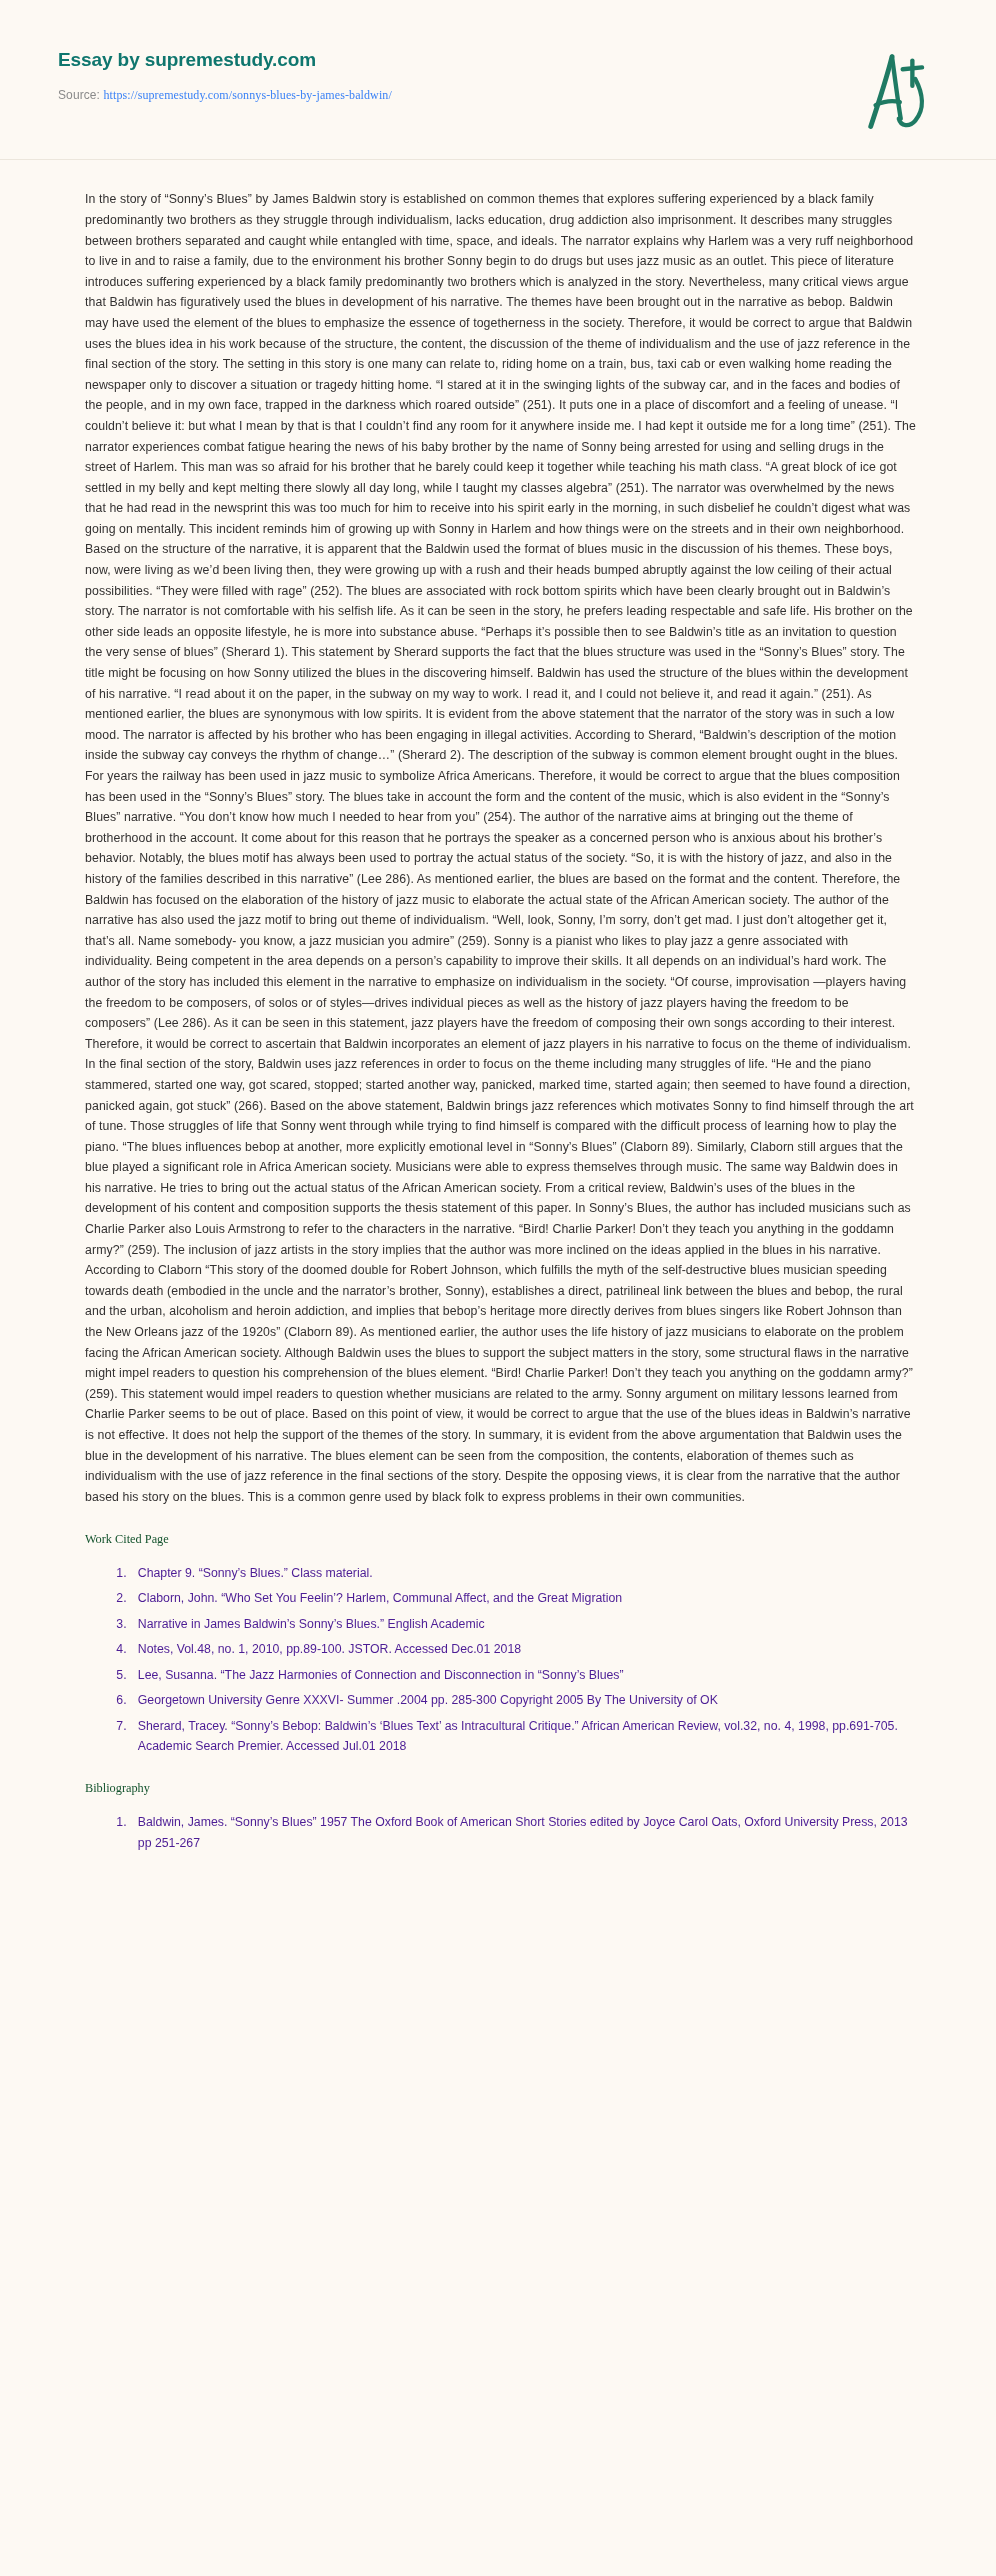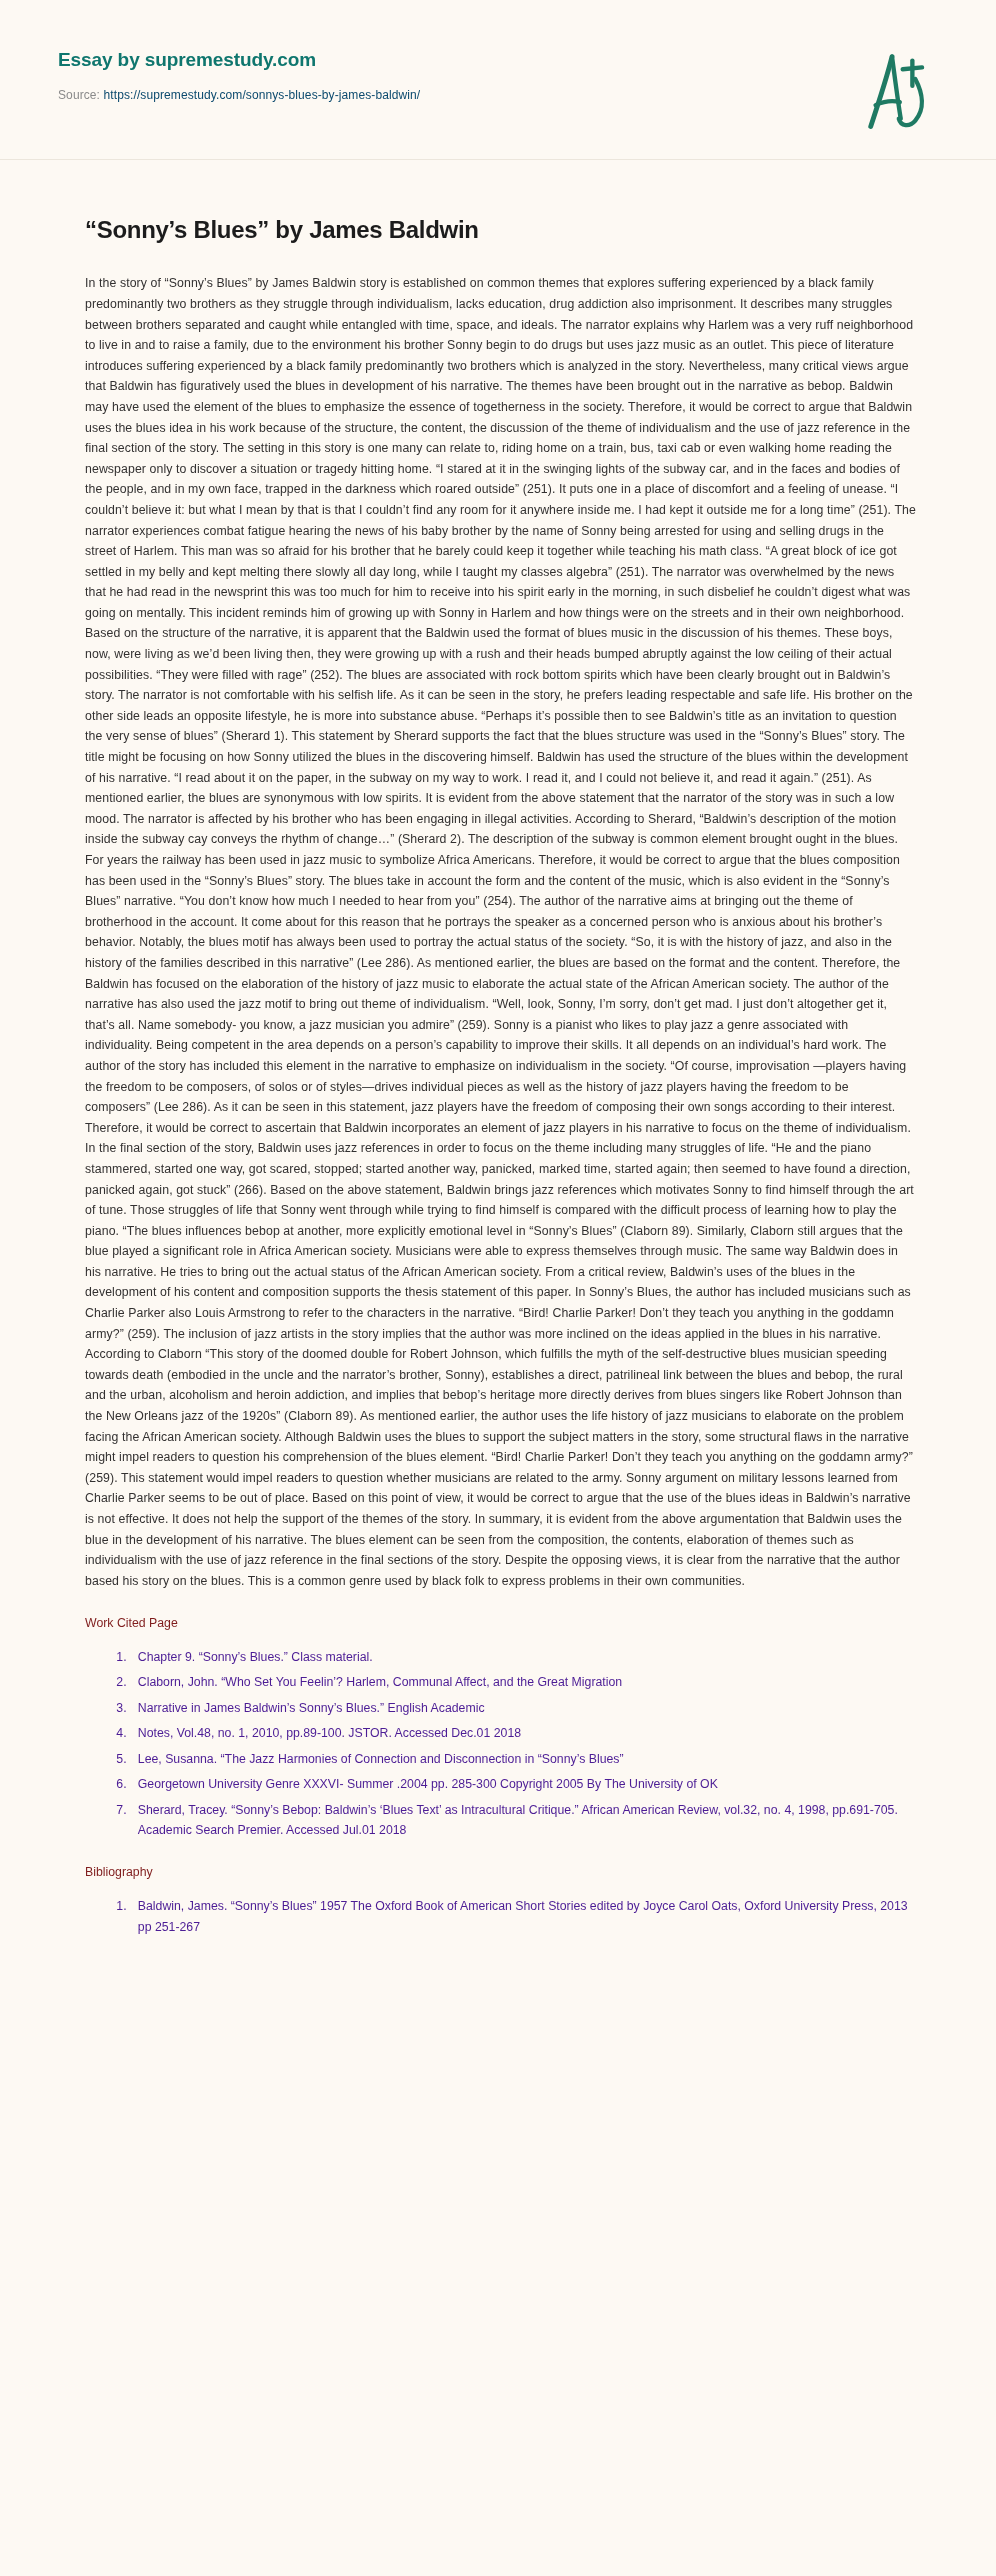--- a/index.html
+++ b/index.html
@@ -37,22 +37,23 @@
     margin: 0;
     padding-top: 4.9px;
   }
   .source-line {
     margin-top: 17.5px;
     font-size: 12px;
     color: #8a8a8a;
     letter-spacing: 0.1px;
   }
   .source-link {
-    color: #0c4a6e;
+    color: #3b82f6;
     text-decoration: none;
+    font-family: Liberation Serif, serif;
   }
   .logo {
     position: absolute;
     right: 70px;
     top: 47px;
     width: 68px;
     height: 93px;
   }
   
   .divider {
@@ -79,23 +80,24 @@
     font-size: 12.3px;
     line-height: 20.6px;
     color: #333131;
     margin: 0 0 15.6px 0;
     text-align: left;
     letter-spacing: 0.1px;
   }
   h2.section-head {
     font-size: 12.3px;
     font-weight: normal;
-    color: #7f1d1d;
+    color: #14532d;
     margin: 21.4px 0 13.6px 0;
     line-height: 20.4px;
+    font-family: Liberation Serif, serif;
   }
   ol.ref-list {
     margin: 0 0 0 0;
     padding-left: 45px;
     font-size: 12.3px;
     line-height: 20.6px;
     color: #4c1d95;
   }
   ol.ref-list li {
     margin: 0 0 4.9px 0;
@@ -126,21 +128,20 @@
         <path d="M45 23 L65 21" stroke-width="4.5"></path>
 
         <path d="M58 33 C66 48, 68 64, 58 76 C52 83, 43 82, 41 74" stroke-width="4.5"></path>
       </g>
     </svg>
   </div>
 
   <hr class="divider">
 
   <div class="article">
-    <h1 class="doc-title">“Sonny’s Blues” by James Baldwin</h1>
 
     <div class="body-wrap">
       <p class="body-text">In the story of “Sonny’s Blues” by James Baldwin story is established on common themes that explores suffering experienced by a black family predominantly two brothers as they struggle through individualism, lacks education, drug addiction also imprisonment. It describes many struggles between brothers separated and caught while entangled with time, space, and ideals. The narrator explains why Harlem was a very ruff neighborhood to live in and to raise a family, due to the environment his brother Sonny begin to do drugs but uses jazz music as an outlet. This piece of literature introduces suffering experienced by a black family predominantly two brothers which is analyzed in the story. Nevertheless, many critical views argue that Baldwin has figuratively used the blues in development of his narrative. The themes have been brought out in the narrative as bebop. Baldwin may have used the element of the blues to emphasize the essence of togetherness in the society. Therefore, it would be correct to argue that Baldwin uses the blues idea in his work because of the structure, the content, the discussion of the theme of individualism and the use of jazz reference in the final section of the story. The setting in this story is one many can relate to, riding home on a train, bus, taxi cab or even walking home reading the newspaper only to discover a situation or tragedy hitting home. “I stared at it in the swinging lights of the subway car, and in the faces and bodies of the people, and in my own face, trapped in the darkness which roared outside” (251). It puts one in a place of discomfort and a feeling of unease. “I couldn’t believe it: but what I mean by that is that I couldn’t find any room for it anywhere inside me. I had kept it outside me for a long time” (251). The narrator experiences combat fatigue hearing the news of his baby brother by the name of Sonny being arrested for using and selling drugs in the street of Harlem. This man was so afraid for his brother that he barely could keep it together while teaching his math class. “A great block of ice got settled in my belly and kept melting there slowly all day long, while I taught my classes algebra” (251). The narrator was overwhelmed by the news that he had read in the newsprint this was too much for him to receive into his spirit early in the morning, in such disbelief he couldn’t digest what was going on mentally. This incident reminds him of growing up with Sonny in Harlem and how things were on the streets and in their own neighborhood. Based on the structure of the narrative, it is apparent that the Baldwin used the format of blues music in the discussion of his themes. These boys, now, were living as we’d been living then, they were growing up with a rush and their heads bumped abruptly against the low ceiling of their actual possibilities. “They were filled with rage” (252). The blues are associated with rock bottom spirits which have been clearly brought out in Baldwin’s story. The narrator is not comfortable with his selfish life. As it can be seen in the story, he prefers leading respectable and safe life. His brother on the other side leads an opposite lifestyle, he is more into substance abuse. “Perhaps it’s possible then to see Baldwin’s title as an invitation to question the very sense of blues” (Sherard 1). This statement by Sherard supports the fact that the blues structure was used in the “Sonny’s Blues” story. The title might be focusing on how Sonny utilized the blues in the discovering himself. Baldwin has used the structure of the blues within the development of his narrative. “I read about it on the paper, in the subway on my way to work. I read it, and I could not believe it, and read it again.” (251). As mentioned earlier, the blues are synonymous with low spirits. It is evident from the above statement that the narrator of the story was in such a low mood. The narrator is affected by his brother who has been engaging in illegal activities. According to Sherard, “Baldwin’s description of the motion inside the subway cay conveys the rhythm of change…” (Sherard 2). The description of the subway is common element brought ought in the blues. For years the railway has been used in jazz music to symbolize Africa Americans. Therefore, it would be correct to argue that the blues composition has been used in the “Sonny’s Blues” story. The blues take in account the form and the content of the music, which is also evident in the “Sonny’s Blues” narrative. “You don’t know how much I needed to hear from you” (254). The author of the narrative aims at bringing out the theme of brotherhood in the account. It come about for this reason that he portrays the speaker as a concerned person who is anxious about his brother’s behavior. Notably, the blues motif has always been used to portray the actual status of the society. “So, it is with the history of jazz, and also in the history of the families described in this narrative” (Lee 286). As mentioned earlier, the blues are based on the format and the content. Therefore, the Baldwin has focused on the elaboration of the history of jazz music to elaborate the actual state of the African American society. The author of the narrative has also used the jazz motif to bring out theme of individualism. “Well, look, Sonny, I’m sorry, don’t get mad. I just don’t altogether get it, that’s all. Name somebody- you know, a jazz musician you admire” (259). Sonny is a pianist who likes to play jazz a genre associated with individuality. Being competent in the area depends on a person’s capability to improve their skills. It all depends on an individual’s hard work. The author of the story has included this element in the narrative to emphasize on individualism in the society. “Of course, improvisation —players having the freedom to be composers, of solos or of styles—drives individual pieces as well as the history of jazz players having the freedom to be composers” (Lee 286). As it can be seen in this statement, jazz players have the freedom of composing their own songs according to their interest. Therefore, it would be correct to ascertain that Baldwin incorporates an element of jazz players in his narrative to focus on the theme of individualism. In the final section of the story, Baldwin uses jazz references in order to focus on the theme including many struggles of life. “He and the piano stammered, started one way, got scared, stopped; started another way, panicked, marked time, started again; then seemed to have found a direction, panicked again, got stuck” (266). Based on the above statement, Baldwin brings jazz references which motivates Sonny to find himself through the art of tune. Those struggles of life that Sonny went through while trying to find himself is compared with the difficult process of learning how to play the piano. “The blues influences bebop at another, more explicitly emotional level in “Sonny’s Blues” (Claborn 89). Similarly, Claborn still argues that the blue played a significant role in Africa American society. Musicians were able to express themselves through music. The same way Baldwin does in his narrative. He tries to bring out the actual status of the African American society. From a critical review, Baldwin’s uses of the blues in the development of his content and composition supports the thesis statement of this paper. In Sonny’s Blues, the author has included musicians such as Charlie Parker also Louis Armstrong to refer to the characters in the narrative. “Bird! Charlie Parker! Don’t they teach you anything in the goddamn army?” (259). The inclusion of jazz artists in the story implies that the author was more inclined on the ideas applied in the blues in his narrative. According to Claborn “This story of the doomed double for Robert Johnson, which fulfills the myth of the self-destructive blues musician speeding towards death (embodied in the uncle and the narrator’s brother, Sonny), establishes a direct, patrilineal link between the blues and bebop, the rural and the urban, alcoholism and heroin addiction, and implies that bebop’s heritage more directly derives from blues singers like Robert Johnson than the New Orleans jazz of the 1920s” (Claborn 89). As mentioned earlier, the author uses the life history of jazz musicians to elaborate on the problem facing the African American society. Although Baldwin uses the blues to support the subject matters in the story, some structural flaws in the narrative might impel readers to question his comprehension of the blues element. “Bird! Charlie Parker! Don’t they teach you anything on the goddamn army?” (259). This statement would impel readers to question whether musicians are related to the army. Sonny argument on military lessons learned from Charlie Parker seems to be out of place. Based on this point of view, it would be correct to argue that the use of the blues ideas in Baldwin’s narrative is not effective. It does not help the support of the themes of the story. In summary, it is evident from the above argumentation that Baldwin uses the blue in the development of his narrative. The blues element can be seen from the composition, the contents, elaboration of themes such as individualism with the use of jazz reference in the final sections of the story. Despite the opposing views, it is clear from the narrative that the author based his story on the blues. This is a common genre used by black folk to express problems in their own communities.</p>
 
       <h2 class="section-head">Work Cited Page</h2>
       <ol class="ref-list">
         <li>Chapter 9. “Sonny’s Blues.” Class material.</li>
         <li>Claborn, John. “Who Set You Feelin’? Harlem, Communal Affect, and the Great Migration</li>
         <li>Narrative in James Baldwin’s Sonny’s Blues.” English Academic</li>
         <li>Notes, Vol.48, no. 1, 2010, pp.89-100. JSTOR. Accessed Dec.01 2018</li>

